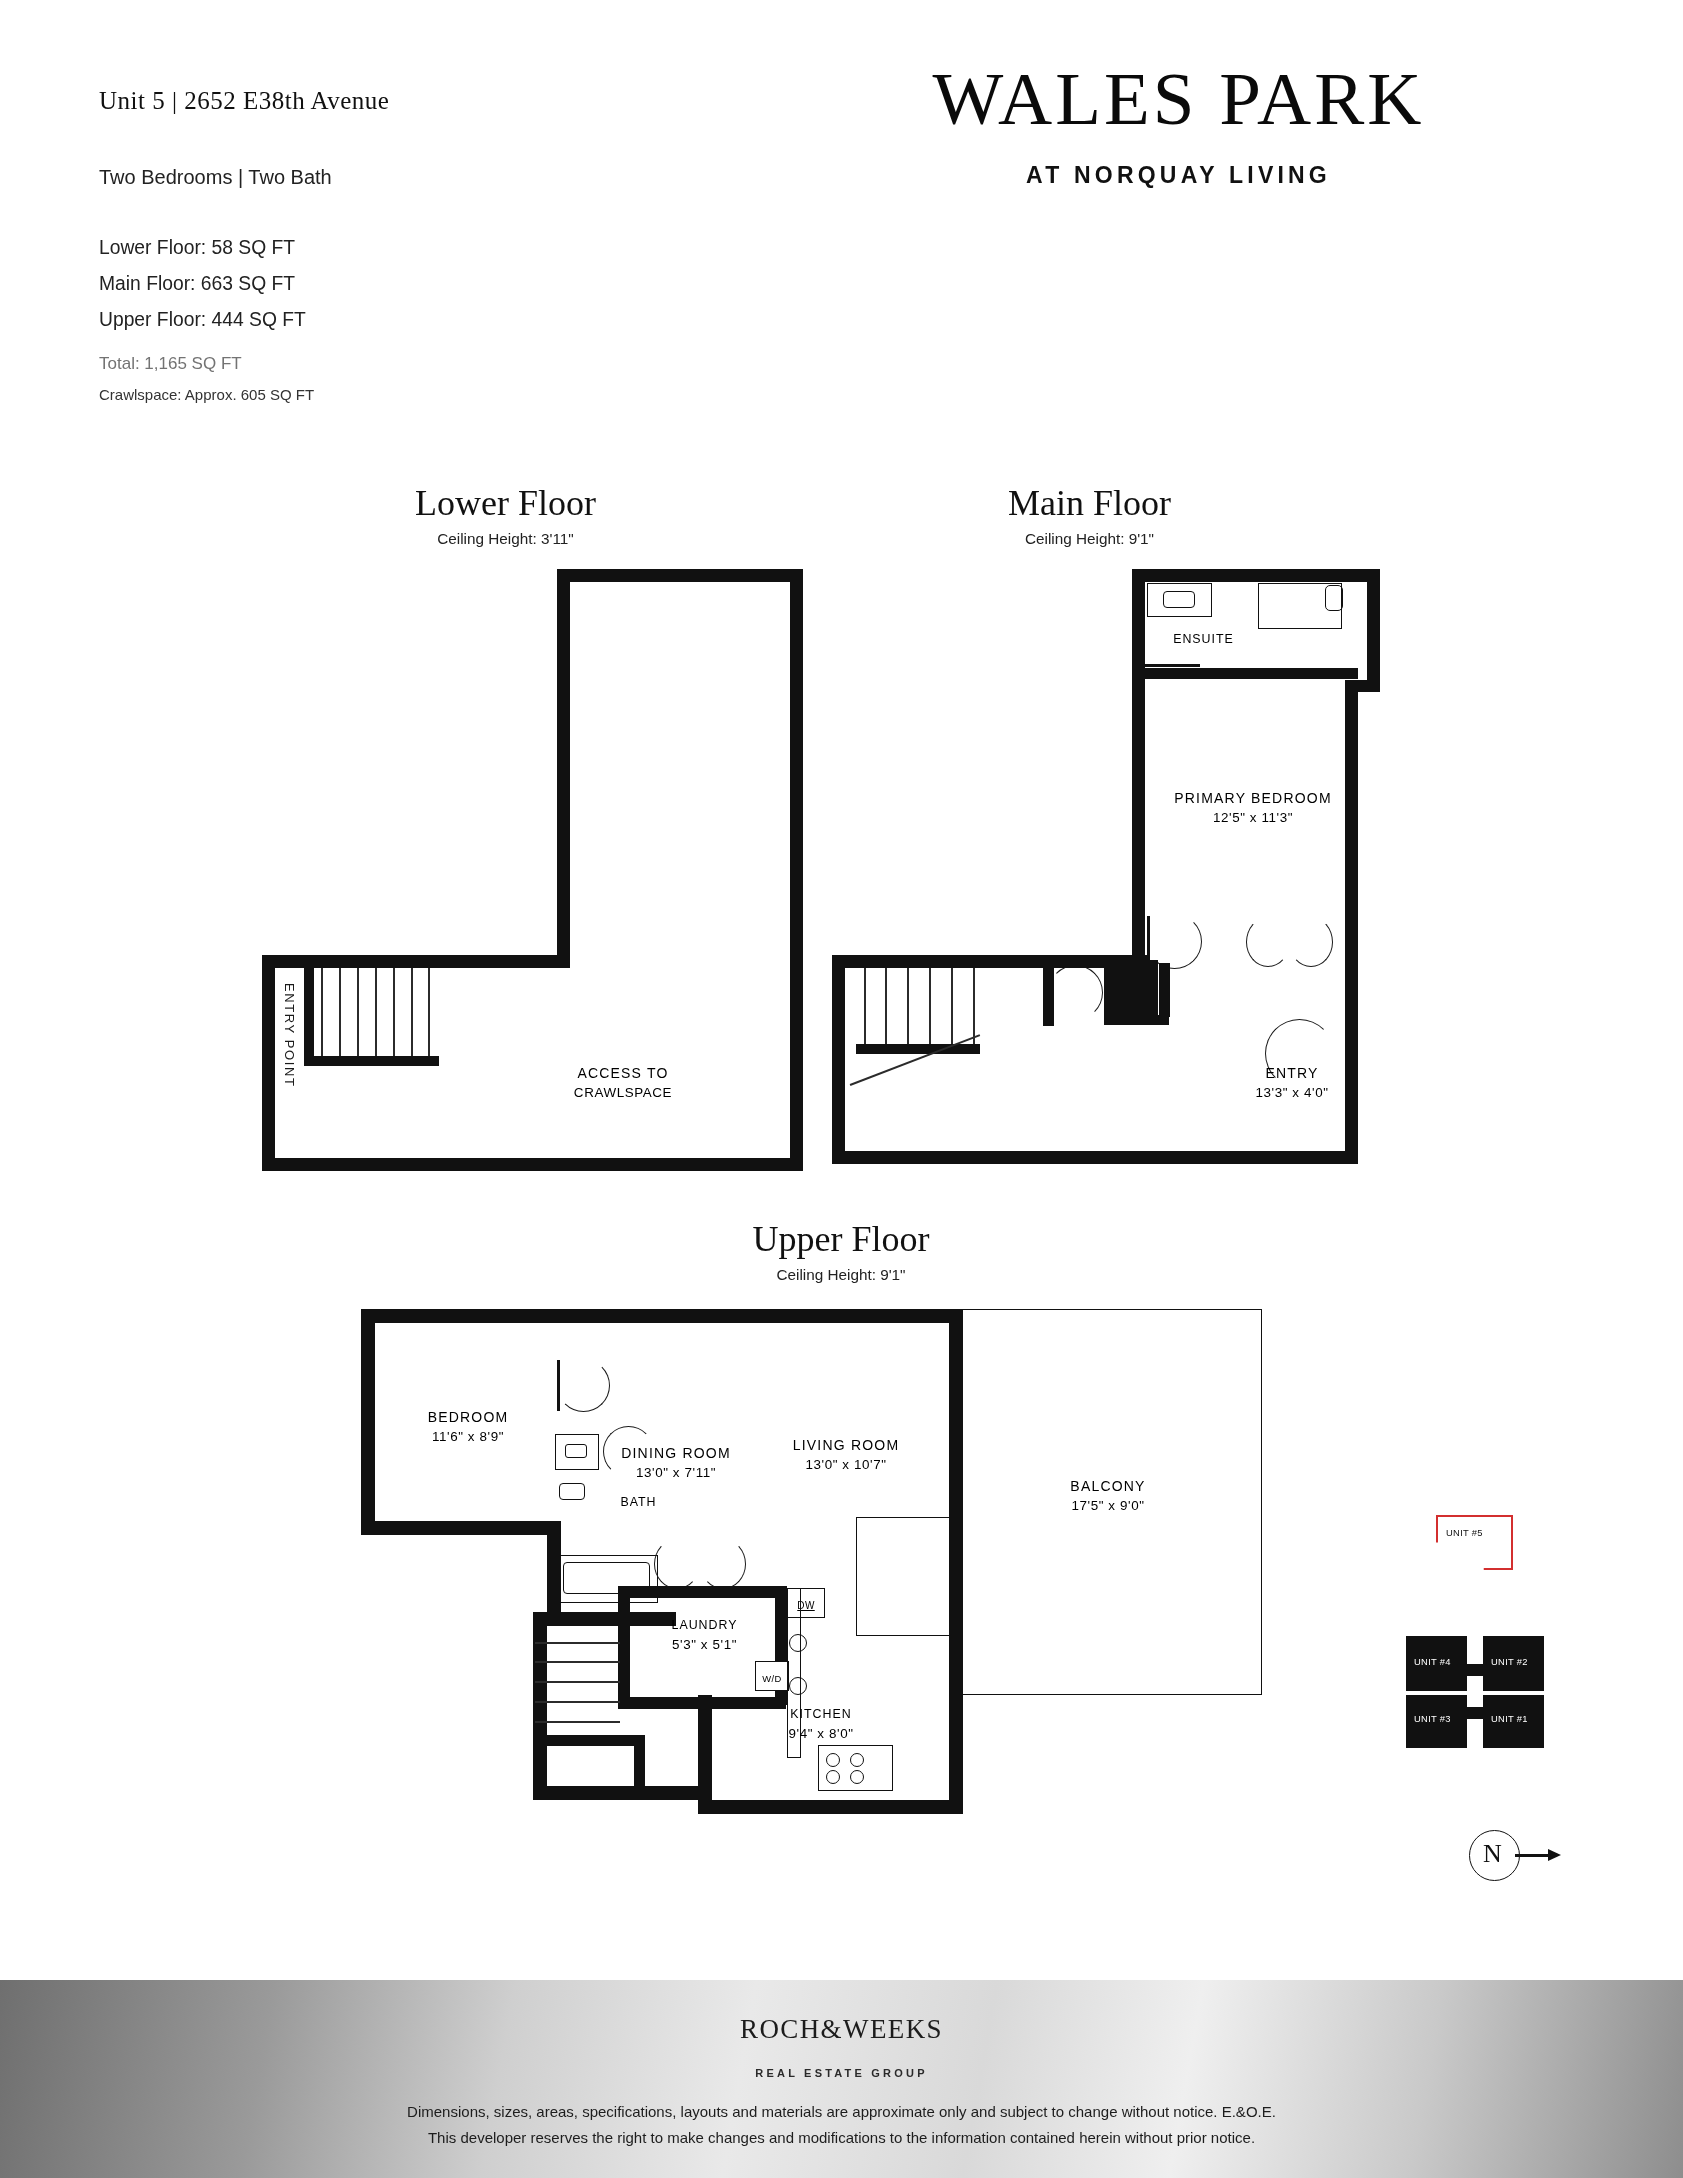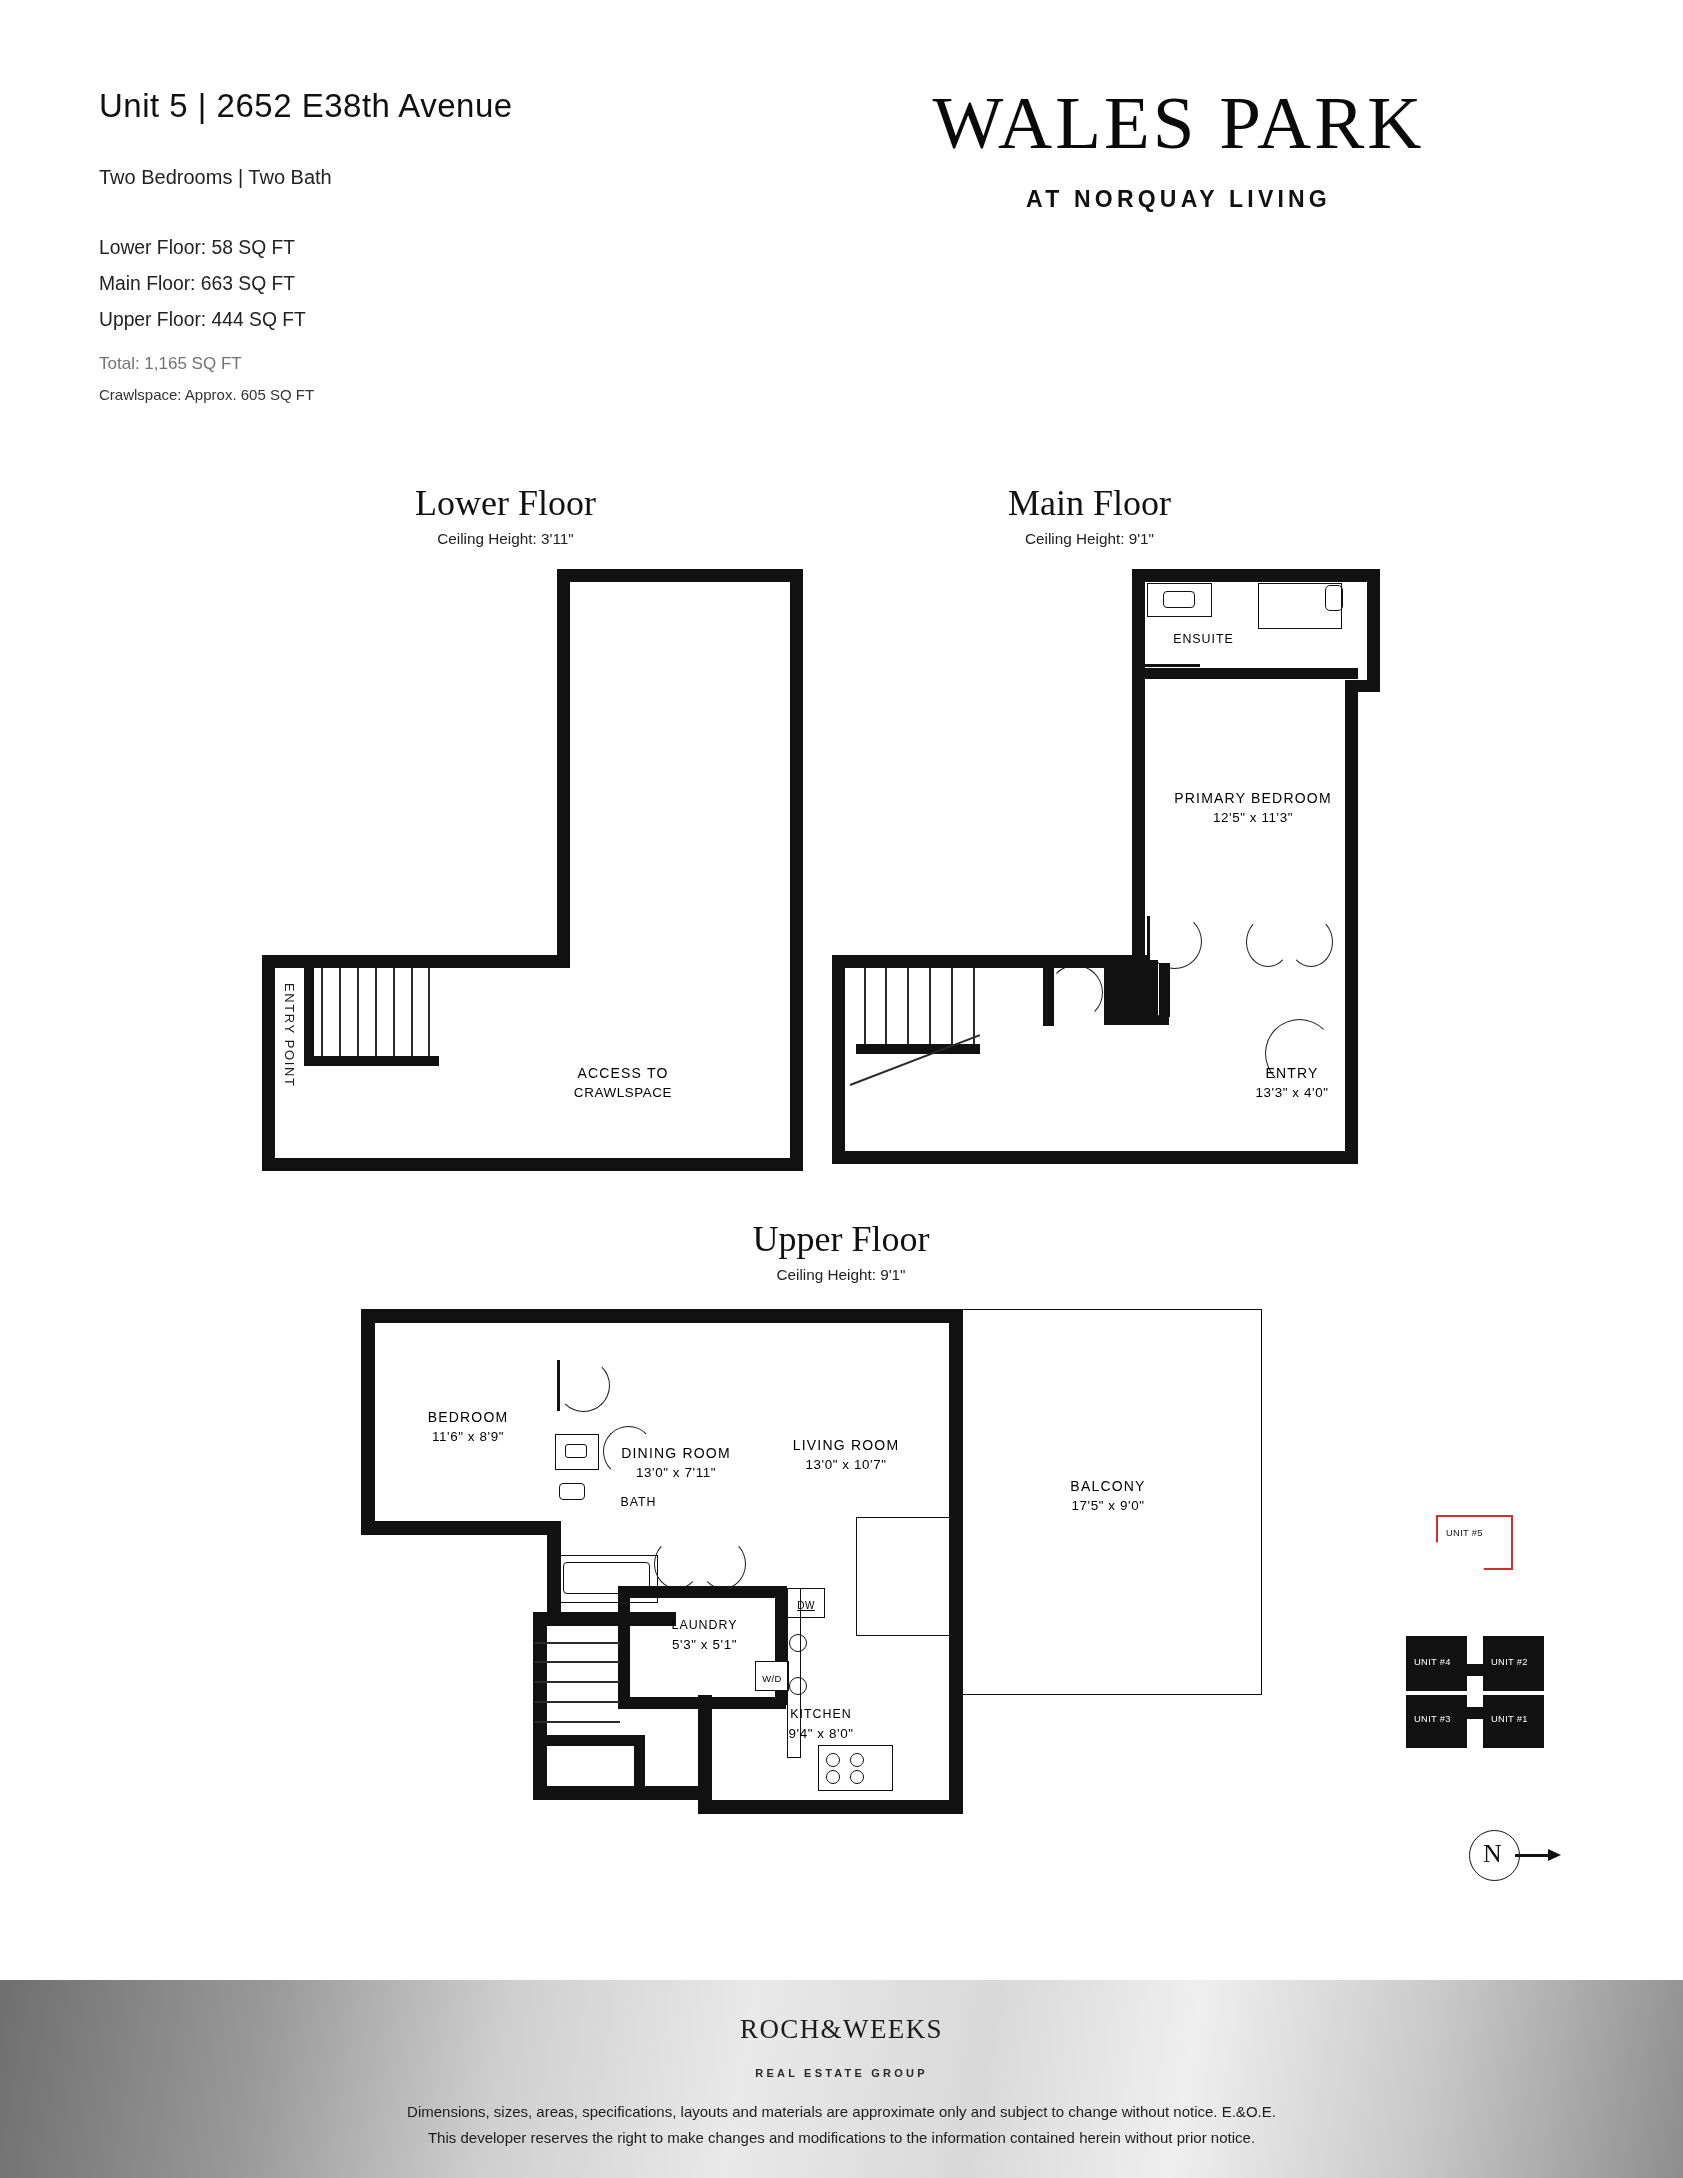--- a/index.html
+++ b/index.html
@@ -19,22 +19,22 @@
     position: absolute;
     inset: 0;
     background: #fff;
   }
 
   
   .unit-title {
     position: absolute;
     left: 99px;
     top: 87px;
-    font-family: Liberation Sans, sans-serif;
-    font-size: 33px;
+    font-family: Liberation Serif, serif;
+    font-size: 25px;
     letter-spacing: 0.5px;
     color: #111;
     white-space: nowrap;
   }
   .unit-sub {
     position: absolute;
     left: 99px;
     top: 166px;
     font-size: 20px;
     color: #222;
@@ -64,21 +64,20 @@
     color: #333;
     white-space: nowrap;
   }
 
   .brand {
     position: absolute;
     left: 812px;
     top: 61px;
     width: 733px;
     text-align: center;
-    margin-top: 24px;
   }
   .brand-name {
     font-family: "Liberation Serif", serif;
     font-size: 75px;
     letter-spacing: 3px;
     color: #0a0a0a;
     line-height: 1;
     white-space: nowrap;
   }
   .brand-sub {

